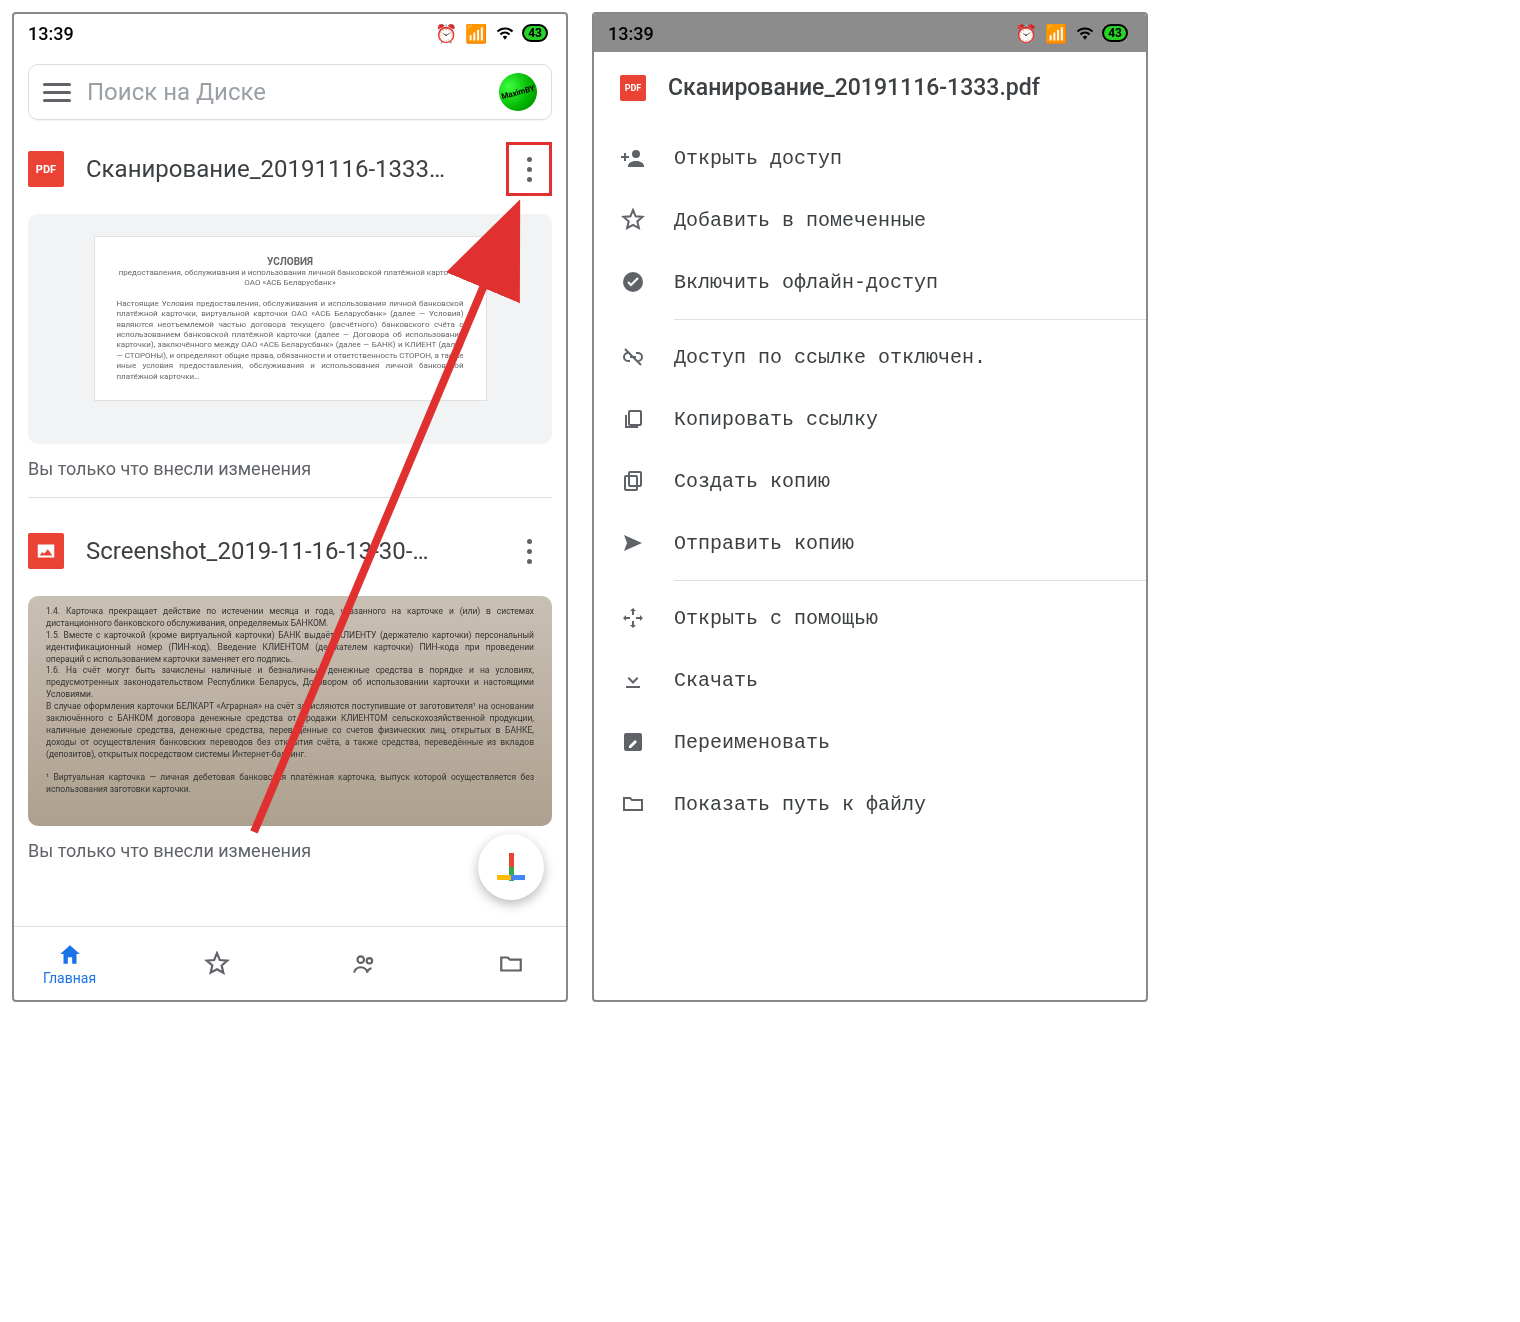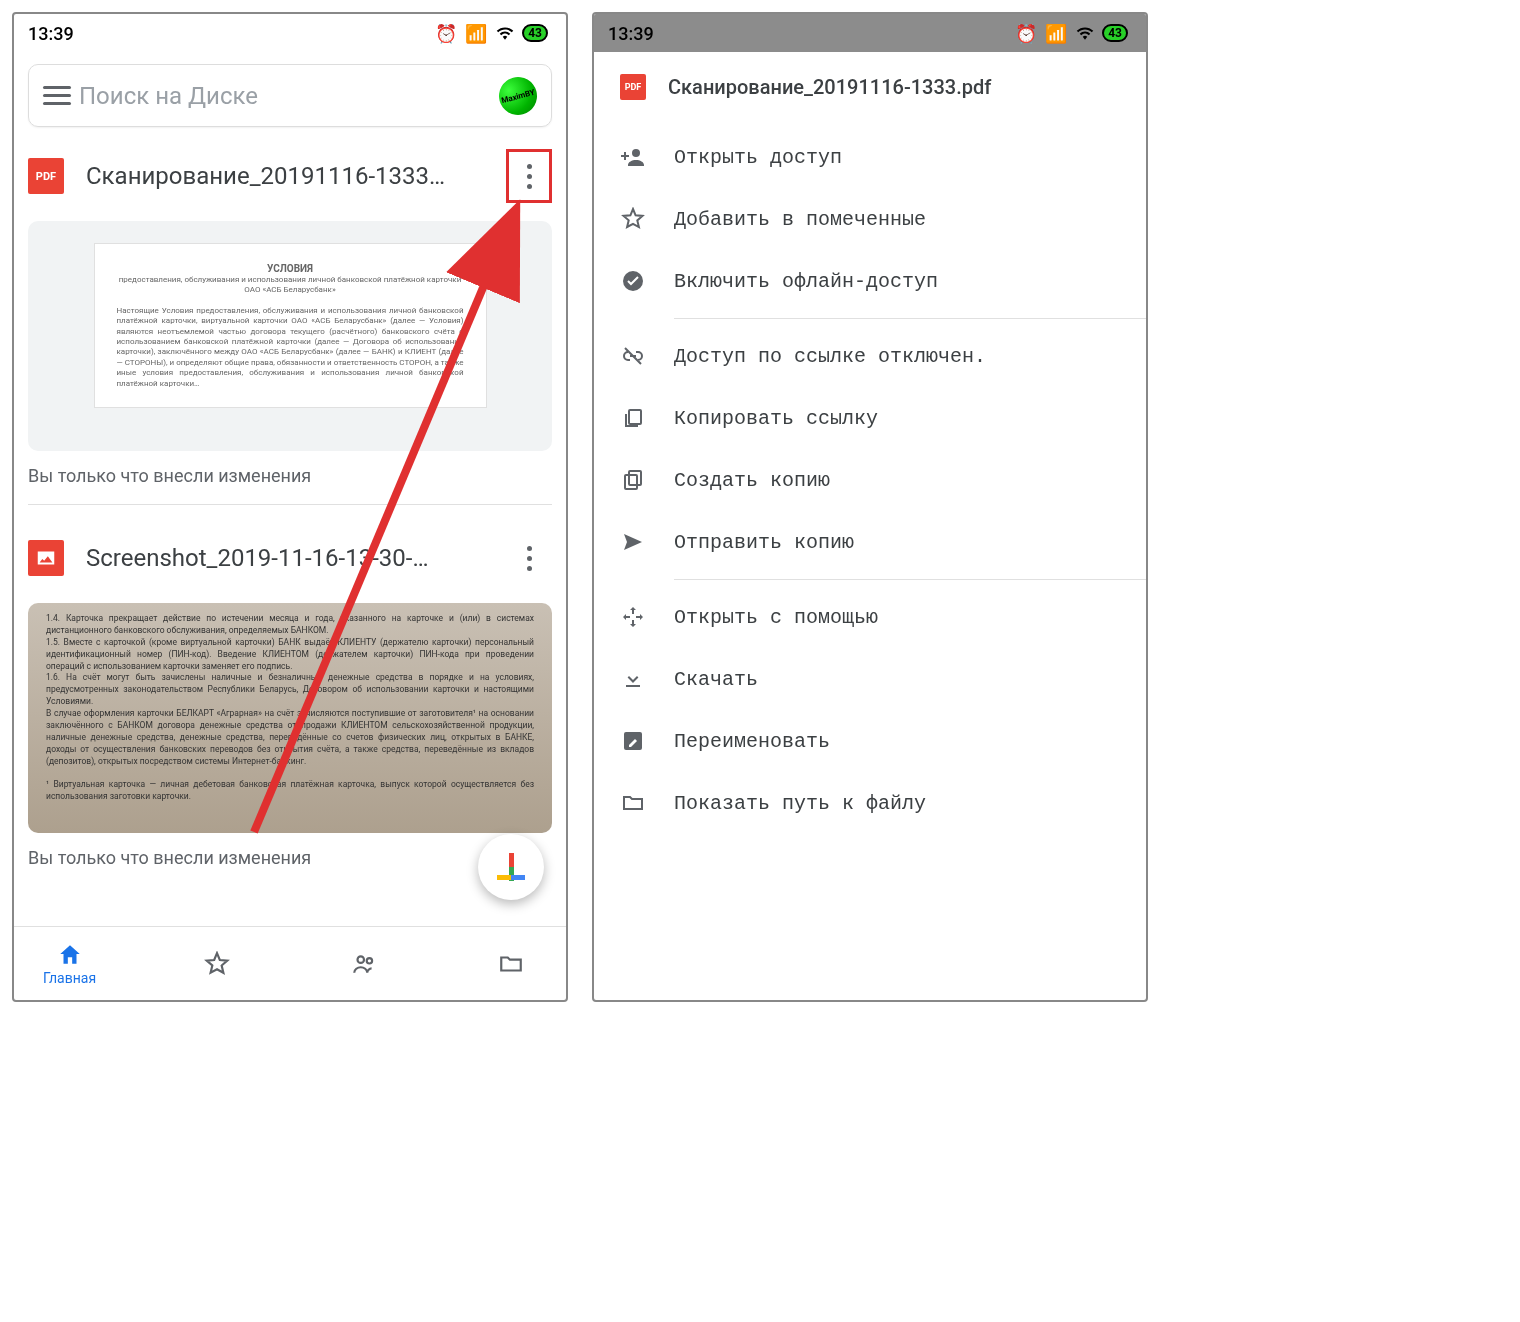--- a/index.html
+++ b/index.html
@@ -35,22 +35,22 @@
   .status-bar .spacer { flex: 1; }
   .status-icons { display: flex; gap: 8px; align-items: center; }
   .battery {
     border: 2px solid #000; border-radius: 10px; padding: 0 4px; font-size: 12px;
     background: #28d028; font-weight: 700; position: relative; text-align: right;
   }
 
   
   .search-wrap { padding: 12px 14px 6px; }
   .search-bar {
-    display: flex; align-items: center; height: 63px;
-    border: 1px solid #ddd; border-radius: 10px; padding: 0 14px; gap: 8px;
+    display: flex; align-items: center; height: 56px;
+    border: 1px solid #ddd; border-radius: 10px; padding: 0 14px; gap: 16px;
     box-shadow: 0 1px 2px rgba(0,0,0,0.06);
   }
   .hamburger { width: 28px; display: flex; flex-direction: column; gap: 5px; }
   .hamburger span { height: 3px; background: #5f6368; border-radius: 2px; }
   .search-placeholder { flex: 1; color: #9aa0a6; font-size: 24px; }
   .avatar {
     width: 38px; height: 38px; border-radius: 50%;
     background: radial-gradient(circle at 30% 30%, #3cff3c 0%, #00b400 60%, #008000 100%);
     display: flex; align-items: center; justify-content: center; font-size: 8px; transform: rotate(-15deg);
     color:#000; font-weight: 700;
@@ -118,21 +118,21 @@
   .plus .h .b{width:14px;height:5px;background:#4285f4;display:inline-block;}
   .plus .v .a{width:5px;height:14px;background:#ea4335;display:block;}
   .plus .v .b{width:5px;height:14px;background:#34a853;display:block;}
 
   
   .arrow-overlay { position:absolute; pointer-events:none; }
 
   
   .menu-header { display:flex; align-items:center; gap:22px; padding: 22px 26px 20px; }
   .menu-header .pdf-badge { width:26px; height:26px; font-size:9px; }
-  .menu-title { font-size: 20px; color:#3c4043; font-weight:500; }
+  .menu-title { font-size: 23px; color:#3c4043; font-weight:500; }
   .menu-list { padding: 6px 0; }
   .menu-item {
     display:flex; align-items:center; gap: 28px;
     padding: 18px 26px; font-size: 20px; color:#3c4043;font-family:Liberation Mono, monospace;
   }
   .menu-icon { width: 26px; height: 26px; color:#5f6368; flex-shrink:0; display:flex; align-items:center; justify-content:center;}
   .menu-sep { height:1px; background:#e0e0e0; margin: 6px 0 6px 80px; }
 </style>
 </head>
 <body>

